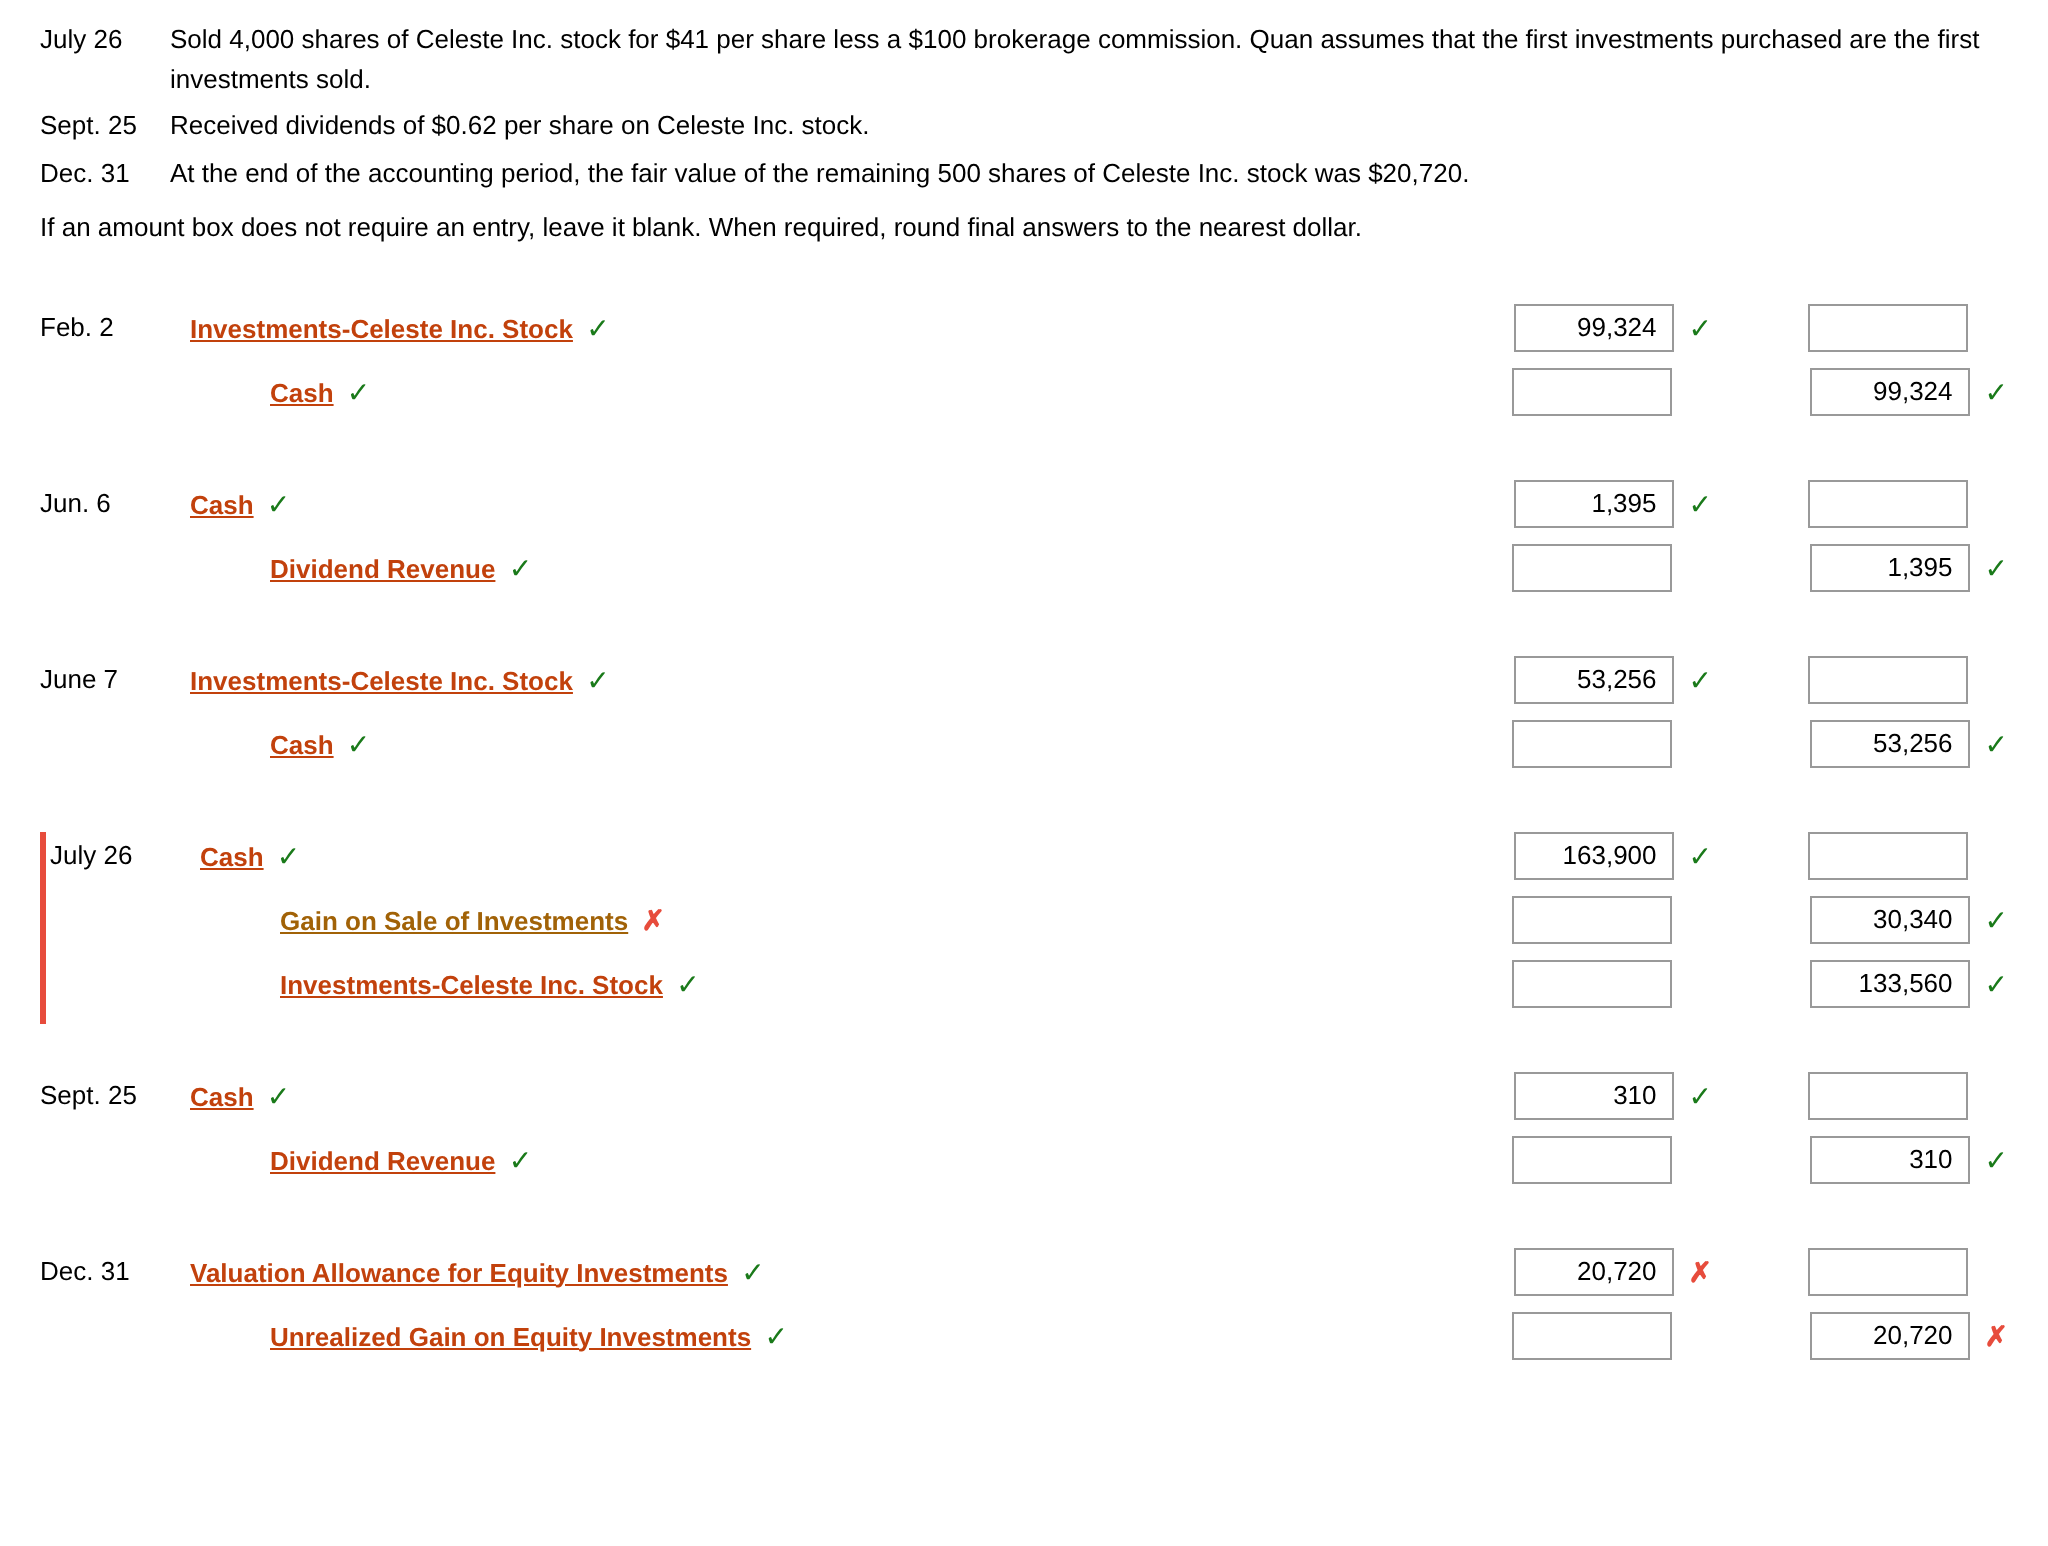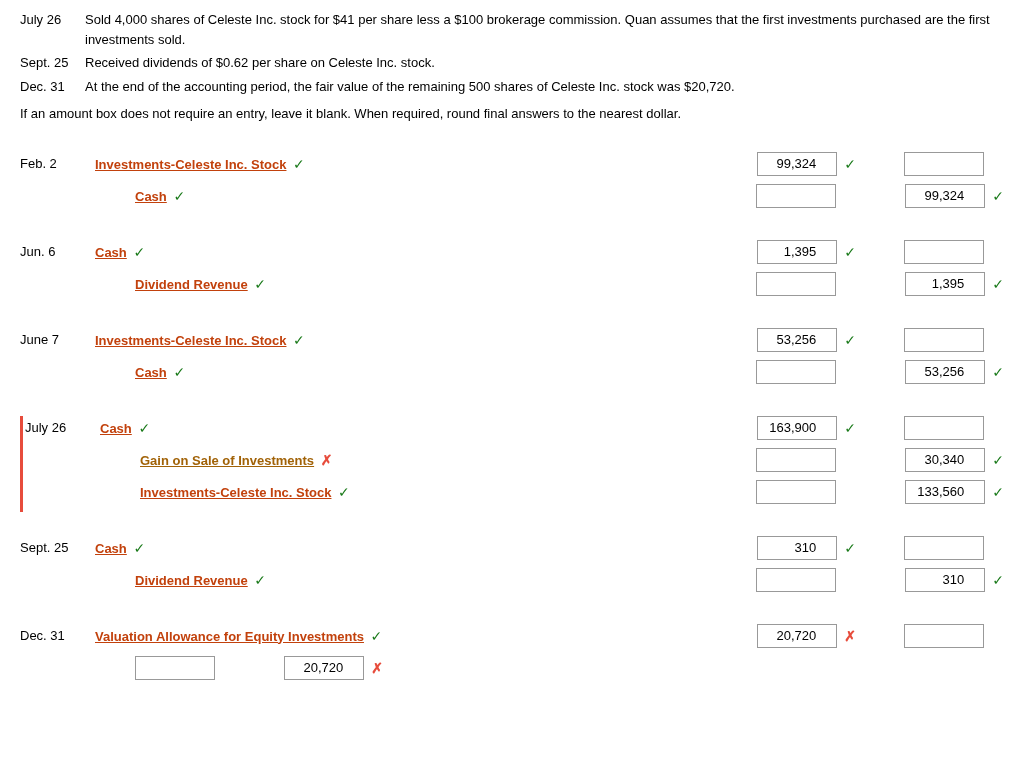--- a/index.html
+++ b/index.html
@@ -55,21 +55,21 @@
       color: #e74c3c;
       font-size: 14px;
       margin-left: 3px;
       font-weight: bold;
     }
     .amount-box {
       border: 1px solid #999;
       width: 80px;
       height: 24px;
       text-align: right;
-      padding-right: 20px;
+      padding-right: 8px;
       font-size: 13px;
       line-height: 24px;
       background: #fff;
       display: inline-flex;
       align-items: center;
       justify-content: flex-end;
     }
     .amount-box.empty {
       background: #fff;
     }
@@ -363,20 +363,24 @@
         <span class="x-icon">✗</span>
       </div>
       <div class="credit-group">
         <div class="amount-box empty"></div>
         <span class="status-icon"></span>
       </div>
     </div>
   </div>
   <div class="journal-entry">
     <div class="date-col"></div>
+    <div class="account-col">
+      <span class="account-name indented">Unrealized Gain on Equity Investments</span>
+      <span class="check-icon">✓</span>
+    </div>
     <div class="amounts-wrapper">
       <div class="debit-group">
         <div class="amount-box empty"></div>
         <span class="status-icon"></span>
       </div>
       <div class="credit-group">
         <div class="amount-box">20,720</div>
         <span class="x-icon">✗</span>
       </div>
     </div>

